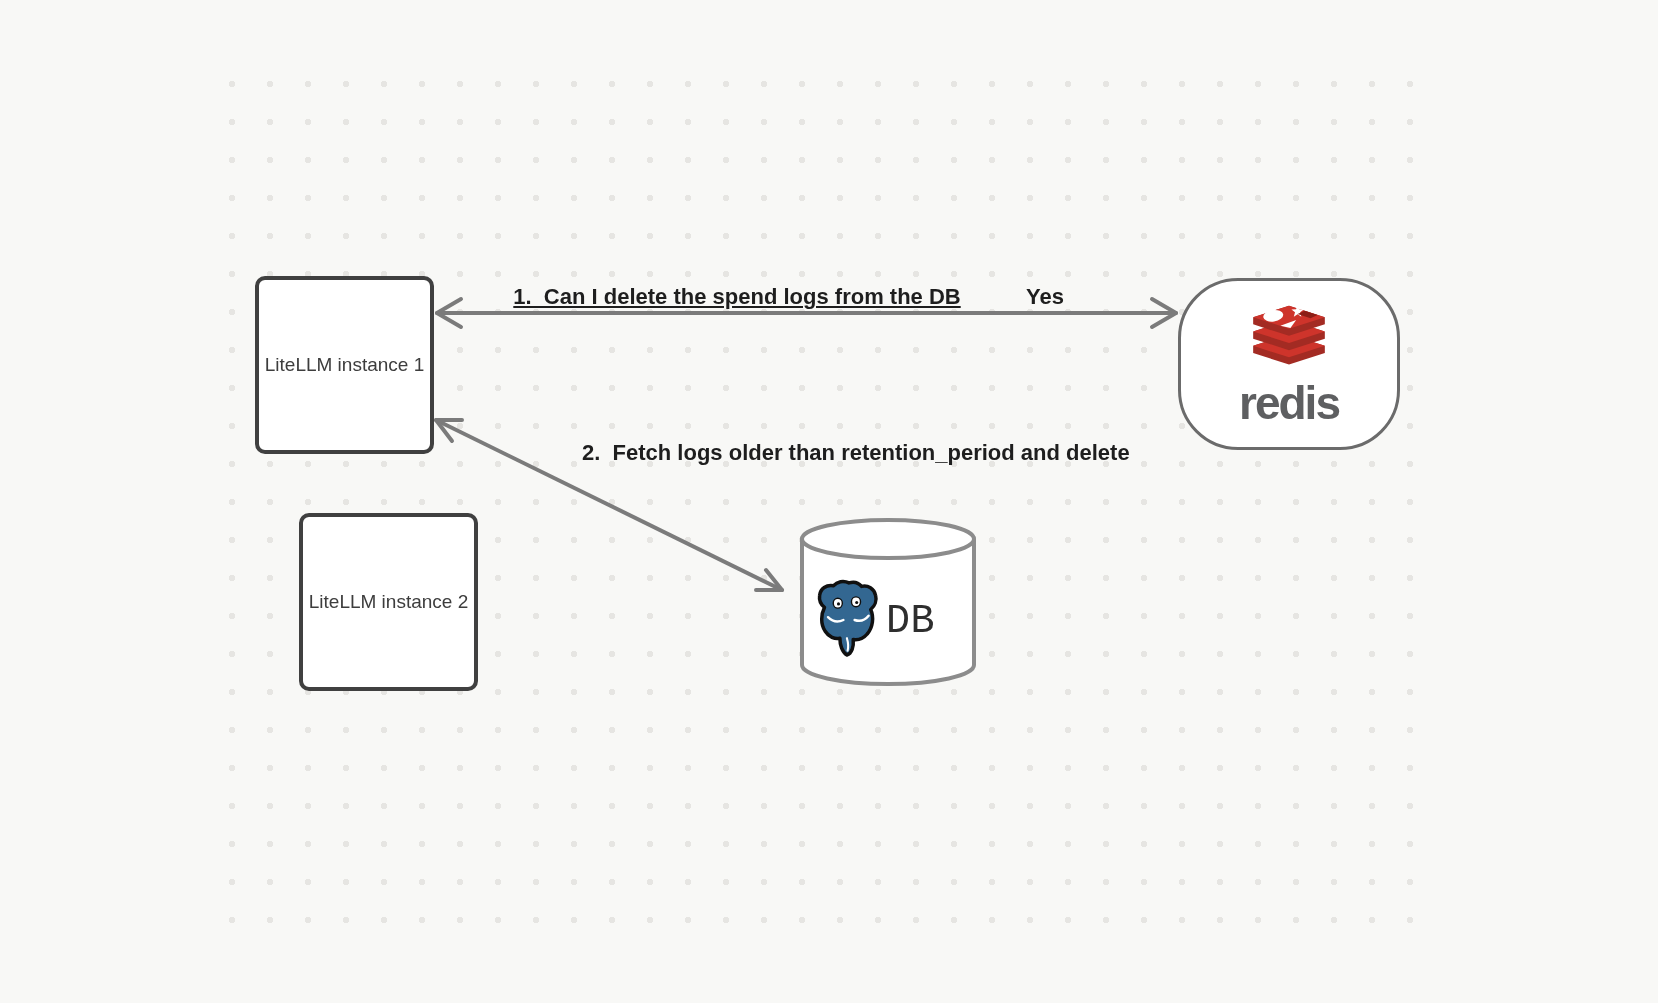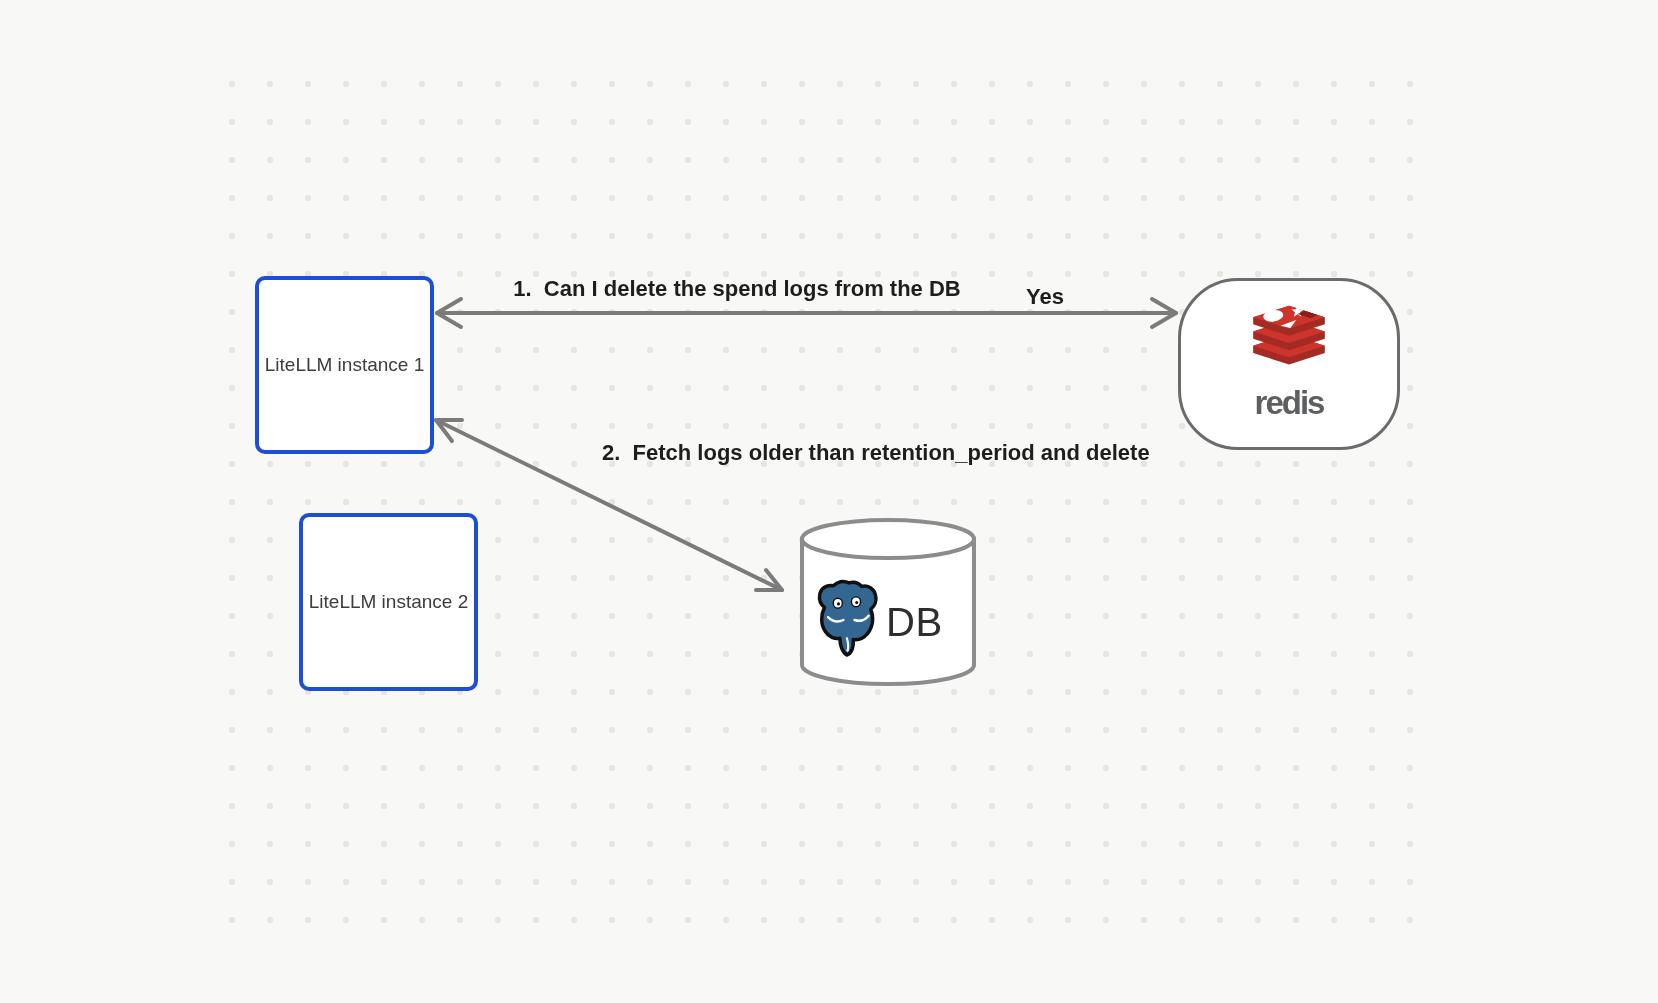--- a/index.html
+++ b/index.html
@@ -11,51 +11,51 @@
   .dot-grid {
     position:absolute; left:213px; top:65px; width:1217px; height:875px;
     background-image: radial-gradient(circle at 19px 19px, #e6e5e2 3.2px, transparent 3.4px);
     background-size: 38px 38px;
   }
   svg.edges { position:absolute; left:0; top:0; pointer-events:none; }
   .edge-stroke { stroke:#7b7b7b; stroke-width:4; fill:none; stroke-linecap:round; stroke-linejoin:round; }
 
   .box {
     position:absolute; left:255px; width:171px; height:170px;
-    background:#ffffff; border:4px solid #1d4ed8; border-radius:10px;
+    background:#ffffff; border:4px solid #404040; border-radius:10px;
     display:flex; align-items:center; justify-content:center;
   }
   .box .box-label { font-size:19px; color:#3d3d3d; }
 
   .node-redis {
     position:absolute; left:1178px; top:278px; width:222px; height:172px;
     background:#ffffff; border:3.5px solid #6b6b6b; border-radius:60px;
     box-sizing:border-box;
     display:flex; flex-direction:column; align-items:center; justify-content:center;
   }
   .redis-wordmark {
-    font-size:33px; font-weight:700; letter-spacing:-2px; color:#5e5f61;
+    font-size:46px; font-weight:700; letter-spacing:-2px; color:#5e5f61;
     line-height:40px; margin-top:2px;
   }
 
-  .node-db { position:absolute; left:798px; top:516px; width:180px; height:174px; }
+  .node-db { position:absolute; left:798px; top:516px; width:180px; height:174px;font-family:Liberation Mono, monospace; }
   .node-db .cyl { position:absolute; left:0; top:0; }
   .node-db .pg { position:absolute; left:16px; top:62px; }
   .db-label {
     position:absolute; left:88px; top:86px; font-size:40px; line-height:40px;
     color:#2e2e2e; letter-spacing:0.5px;
   }
 
   .edge-label {
     position:absolute; font-size:22px; font-weight:700; color:#1e1e1e;
     text-align:center; white-space:pre; line-height:26px;
   }
-  .edge1-label { left:477px; top:276px; width:520px; }
+  .edge1-label { left:477px; top:284px; width:520px;text-decoration:underline; }
   .edge1-response { left:1013px; top:284px; width:64px; }
-  .edge2-label { left:582px; top:440px; width:528px;margin-left:20px; }
+  .edge2-label { left:582px; top:440px; width:528px; }
 </style>
 </head>
 <body>
 
 <div class="canvas">
 
   <div class="dot-grid"></div>
 
   <svg class="edges" width="1658" height="1003" viewBox="0 0 1658 1003">
     <g>

